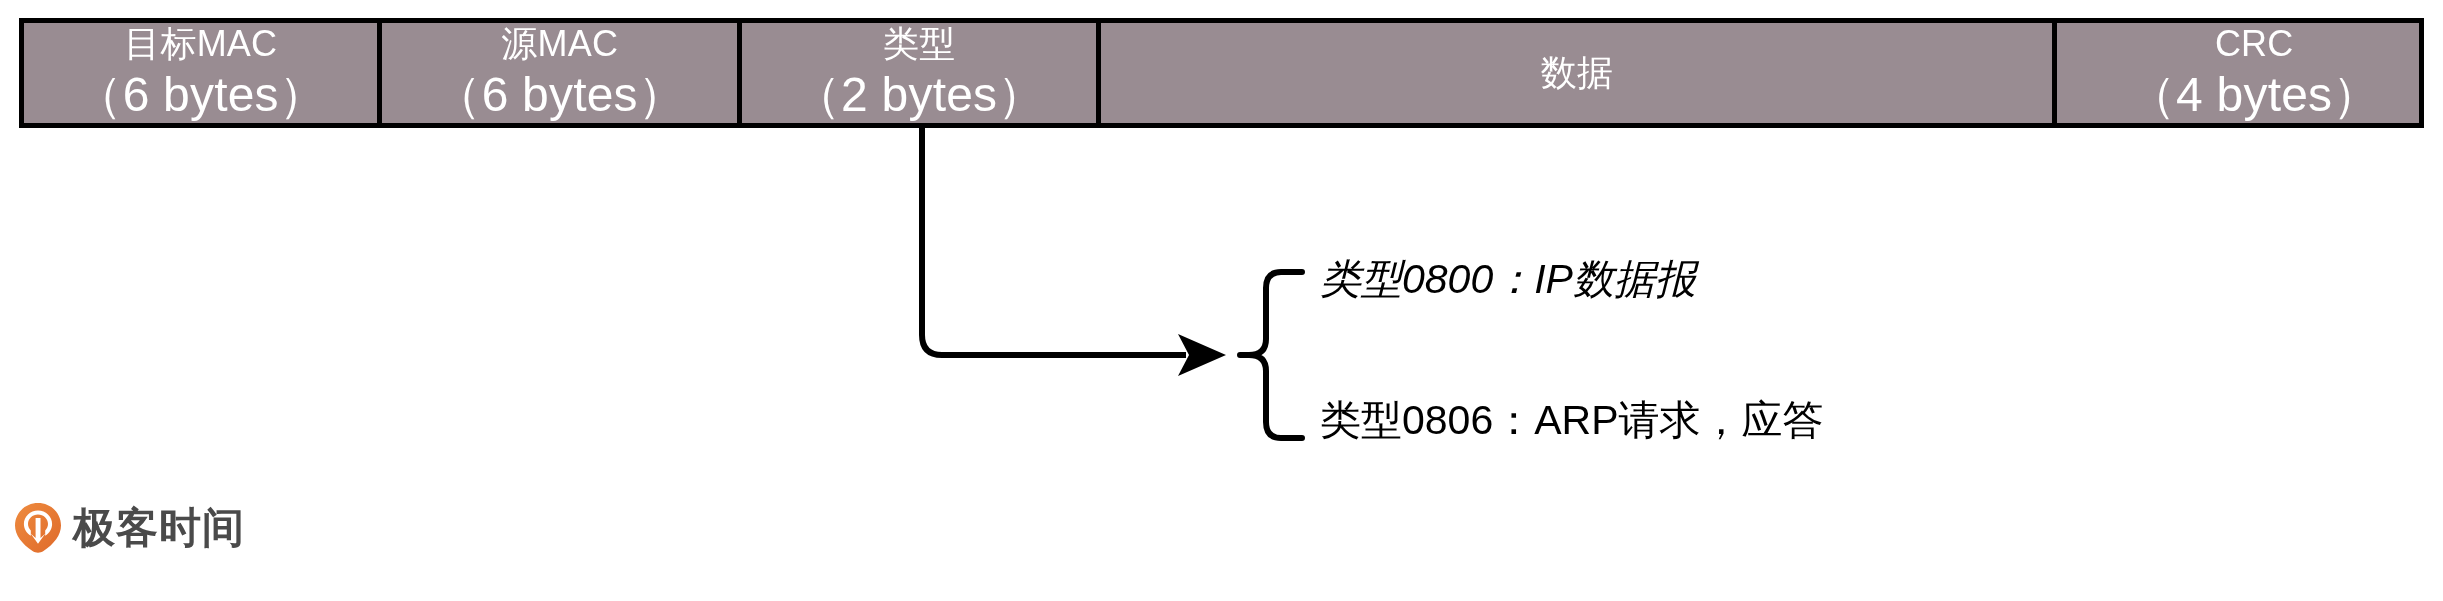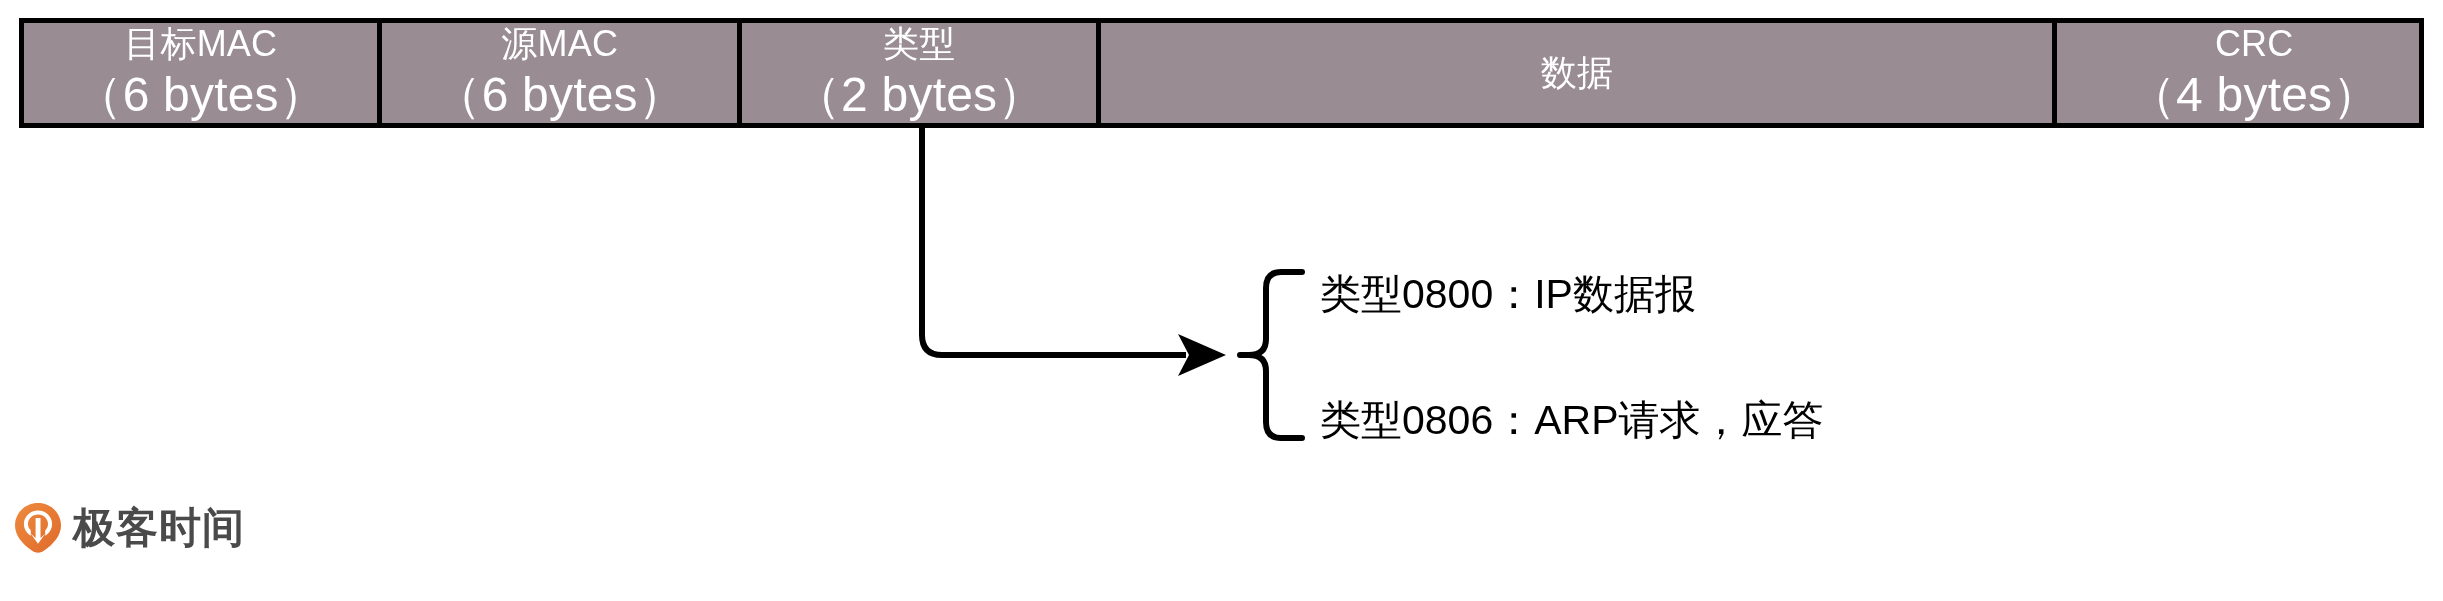--- a/index.html
+++ b/index.html
@@ -73,21 +73,21 @@
   }
 
   
   .annotation {
     position: absolute;
     font-size: 41px;
     color: #000000;
     white-space: nowrap;
     line-height: 1;
   }
-  #ann-0800 { left: 1320px; top: 274px; }
+  #ann-0800 { left: 1320px; top: 259px; font-style: italic; }
   #ann-0806 { left: 1320px; top: 400px; text-align: right; }
 
   
   #brand-logo {
     position: absolute;
     left: 14px;
     top: 502px;
     display: flex;
     align-items: center;
     gap: 11px;

